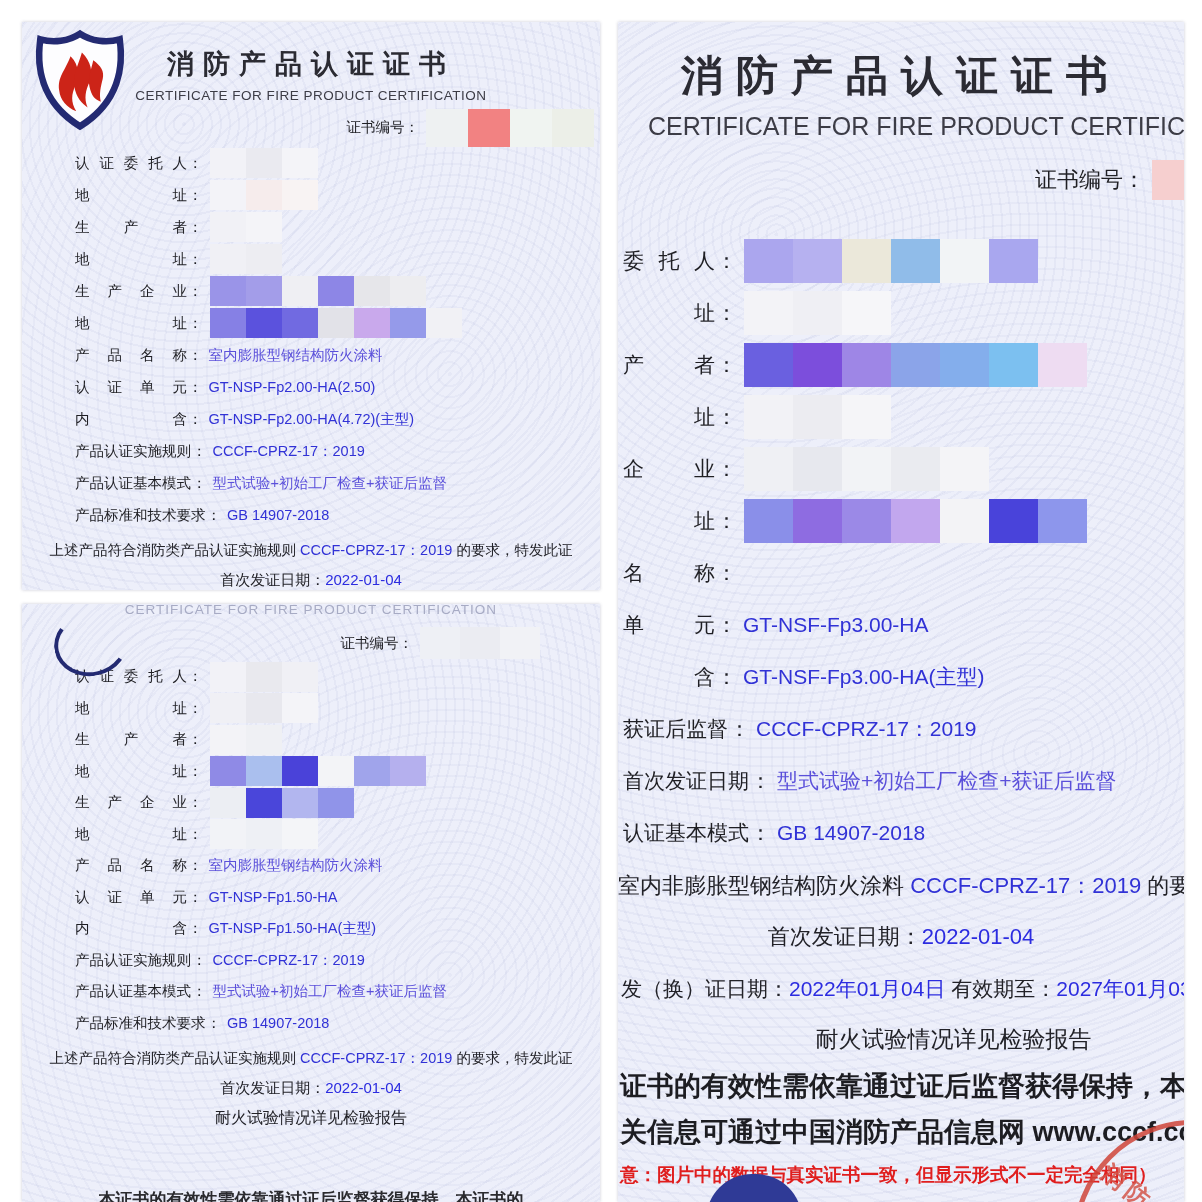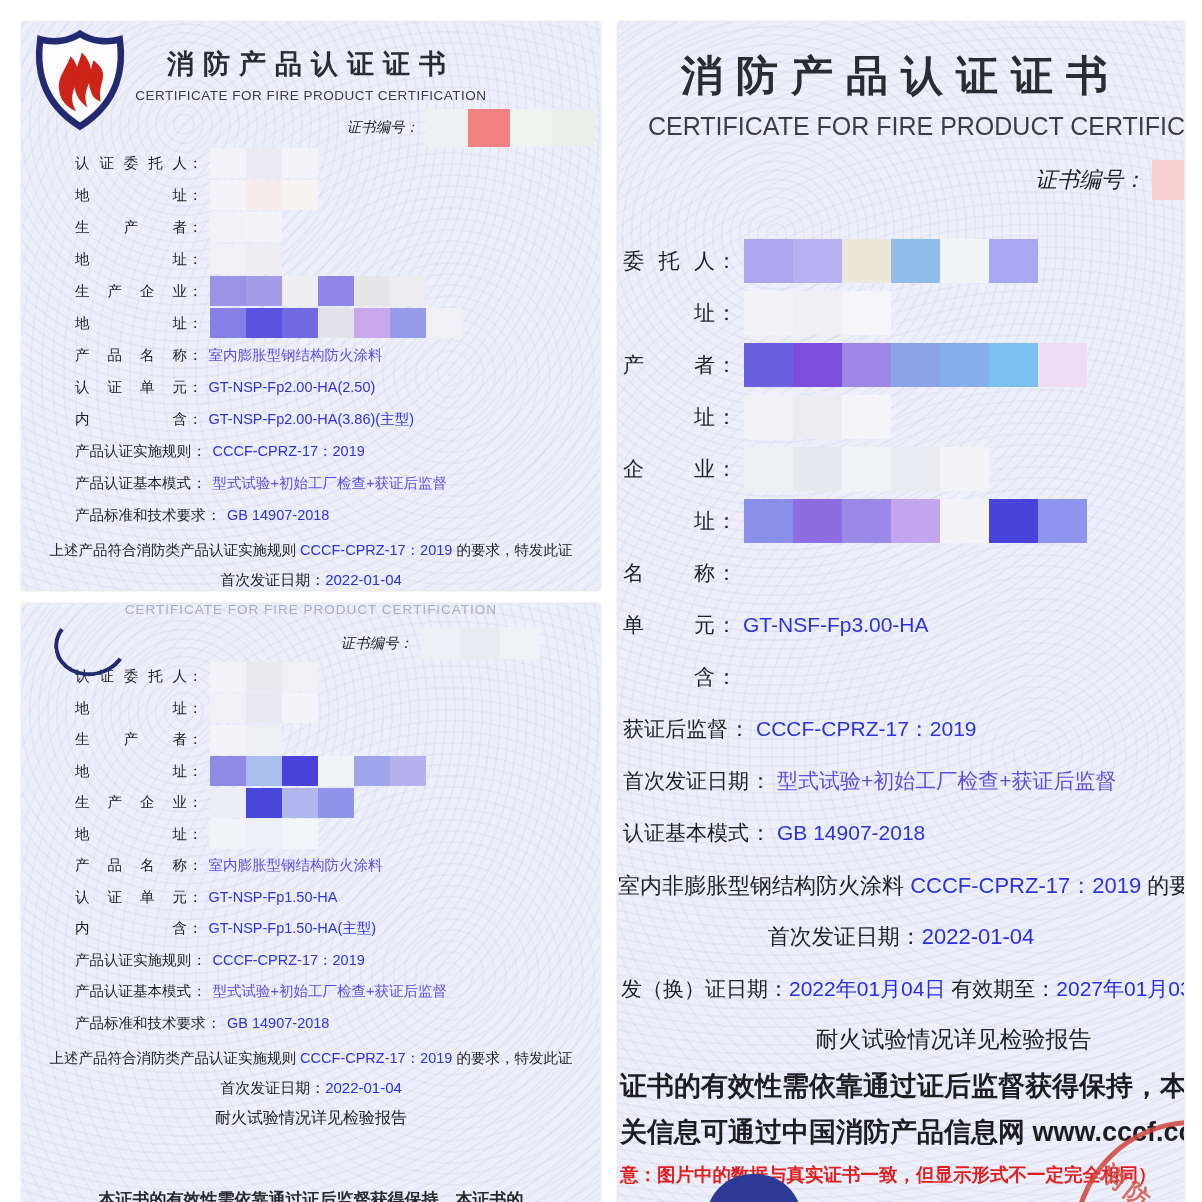--- a/index.html
+++ b/index.html
@@ -21,21 +21,21 @@
   .t1a{padding-top:24px;text-align:center;font-size:27px;font-weight:600;color:#2b2b33;letter-spacing:9px;}
   .t2a{margin-top:6px;text-align:center;font-size:13.5px;color:#3c3c46;letter-spacing:.5px;}
   .fadeSub{margin-top:-2px;text-align:center;font-size:13.5px;color:#a7abc4;letter-spacing:1px;}
   .arcB{position:absolute;left:32px;top:8px;width:66px;height:56px;border:4px solid transparent;
         border-left-color:#232a72;border-bottom-color:#232a72;border-radius:50%;transform:rotate(-12deg);}
 
   .t1c{padding-top:26px;text-align:center;font-size:42px;font-weight:600;color:#2b2b33;letter-spacing:13px;height:52px;}
   .t2c{margin-top:12px;padding-left:30px;white-space:nowrap;font-size:25px;color:#3c3c46;height:40px;}
 
   
-  .certno{display:flex;align-items:center;justify-content:flex-end;font-style:italic;}
+  .certno{display:flex;align-items:center;justify-content:flex-end;}
   .pa .certno{height:39px;padding-right:6px;font-size:14.5px;color:#1f1f24;}
   .pb .certno{height:36px;padding-right:60px;font-size:14.5px;color:#1f1f24;margin-top:8px;}
   .pc .certno{height:40px;margin-top:8px;font-size:22px;color:#1f1f24;margin-right:-14px;}
 
   
   .frow{display:flex;align-items:center;}
   .pa .frow{height:32px;padding-left:53px;font-size:14.5px;}
   .pb .frow{height:31.5px;padding-left:53px;font-size:14.5px;}
   .pc .frow{height:52px;padding-left:5px;font-size:21px;}
   .lbl{display:inline-block;color:#1f1f24;text-align:justify;text-align-last:justify;}
@@ -173,21 +173,21 @@
           <span class="val v-violet">室内膨胀型钢结构防火涂料</span>
         </div>
         <div class="frow">
           <span class="lbl">认证单元</span>
           <span class="colon">：</span>
           <span class="val v-blue">GT-NSP-Fp2.00-HA(2.50)</span>
         </div>
         <div class="frow">
           <span class="lbl">内含</span>
           <span class="colon">：</span>
-          <span class="val v-blue">GT-NSP-Fp2.00-HA(3.86)(主型)</span>
+          <span class="val v-blue">GT-NSP-Fp2.00-HA(4.72)(主型)</span>
         </div>
         <div class="frow">
           <span class="lbl">产品认证实施规则</span>
           <span class="colon">：</span>
           <span class="val v-blue">CCCF-CPRZ-17：2019</span>
         </div>
         <div class="frow">
           <span class="lbl">产品认证基本模式</span>
           <span class="colon">：</span>
           <span class="val v-violet">型式试验+初始工厂检查+获证后监督</span>
@@ -398,20 +398,21 @@
           <span class="colon">：</span>
         </div>
         <div class="frow">
           <span class="lbl">单元</span>
           <span class="colon">：</span>
           <span class="val v-blue">GT-NSF-Fp3.00-HA</span>
         </div>
         <div class="frow">
           <span class="lbl one">含</span>
           <span class="colon">：</span>
+          <span class="val v-blue">GT-NSF-Fp3.00-HA(主型)</span>
         </div>
         <div class="frow">
           <span class="lbl">获证后监督</span>
           <span class="colon">：</span>
           <span class="val v-blue">CCCF-CPRZ-17：2019</span>
         </div>
         <div class="frow">
           <span class="lbl">首次发证日期</span>
           <span class="colon">：</span>
           <span class="val v-violet">型式试验+初始工厂检查+获证后监督</span>

